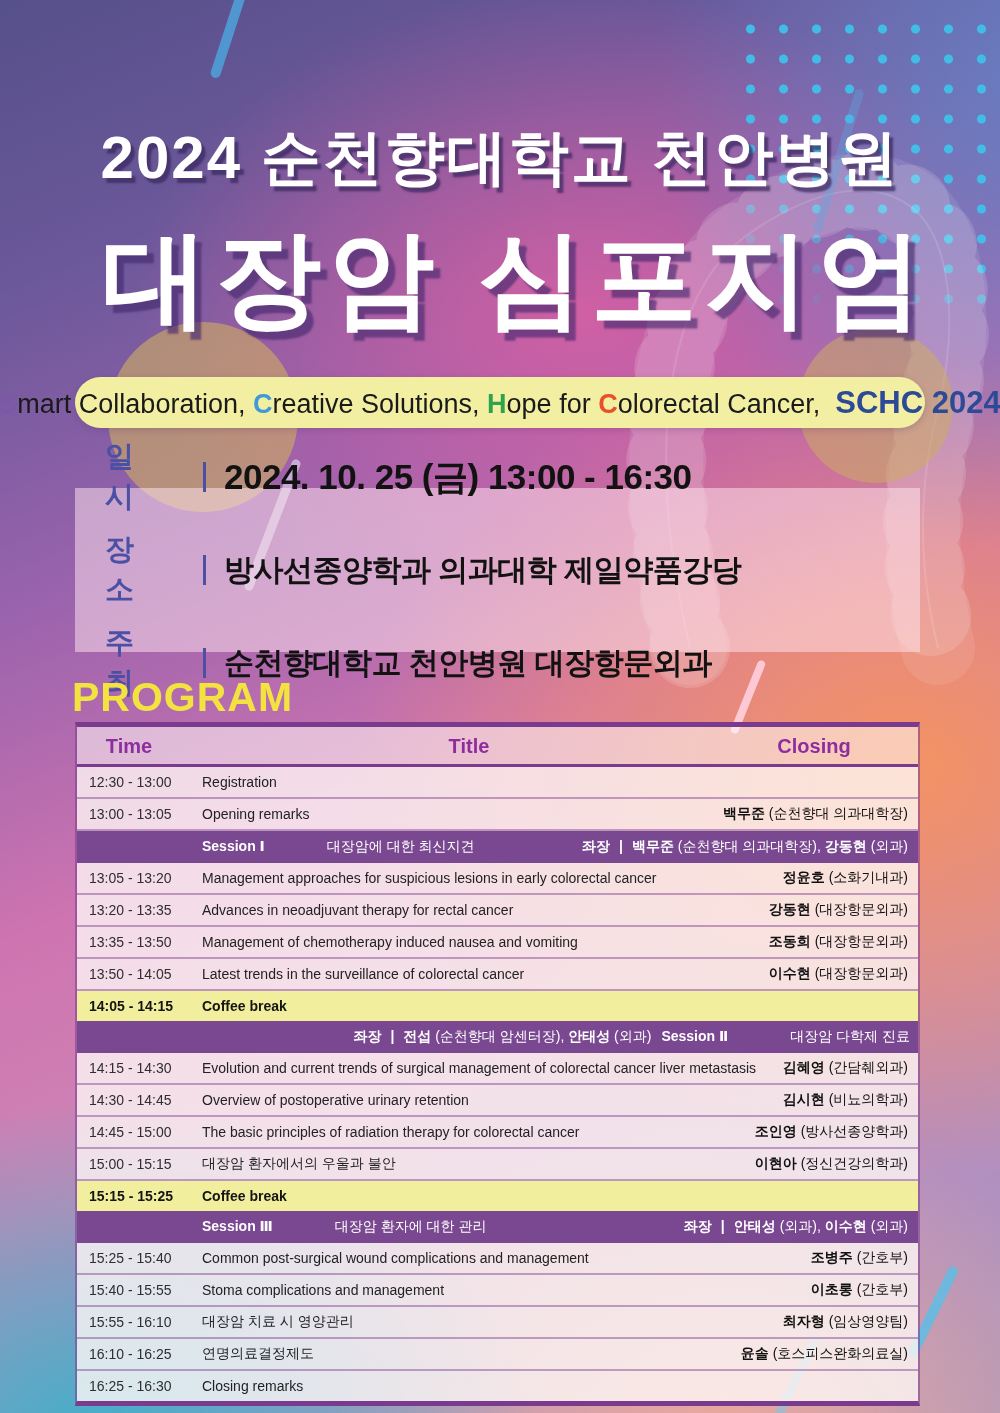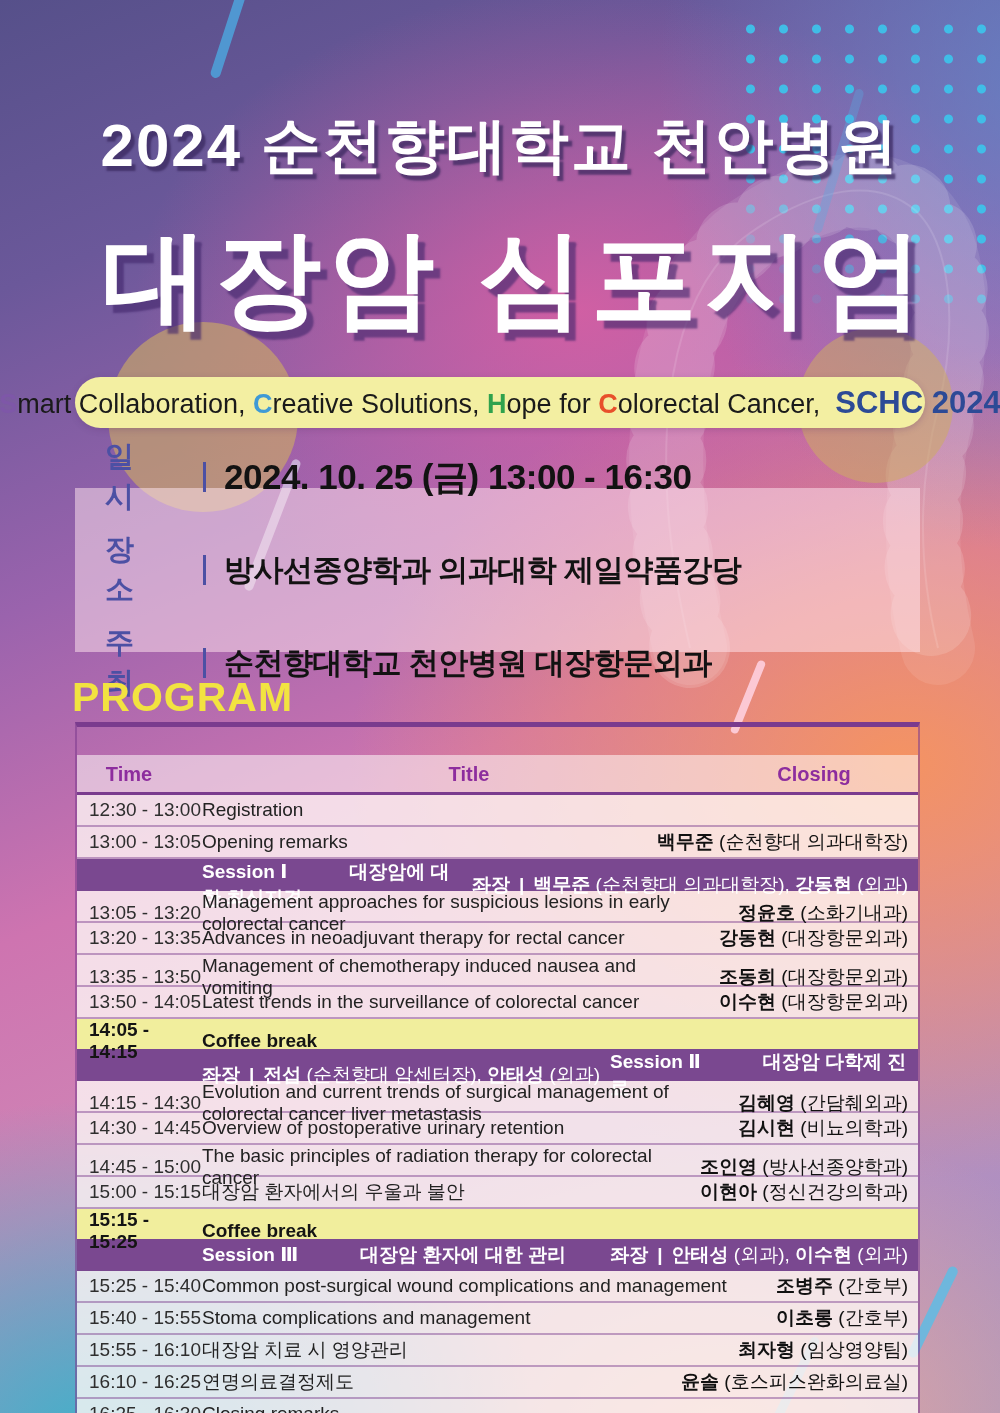--- a/index.html
+++ b/index.html
@@ -27,21 +27,21 @@
   .streak.s2{left:834px;top:86px;width:9px;height:150px;background:rgba(90,170,225,.35);transform:rotate(17deg);}
   .streak.s3{left:268px;top:455px;width:9px;height:140px;background:rgba(235,248,255,.5);transform:rotate(21deg);}
   .streak.s4{left:744px;top:658px;width:8px;height:78px;background:rgba(255,212,228,.85);transform:rotate(22deg);}
   .streak.s5{left:928px;top:1262px;width:10px;height:100px;background:rgba(95,188,228,.85);transform:rotate(26deg);}
   .streak.s6{left:788px;top:1332px;width:9px;height:110px;background:rgba(120,200,235,.55);transform:rotate(26deg);}
   .blob{position:absolute;border-radius:50%;}
   .blob.b1{left:108px;top:322px;width:190px;height:190px;background:rgba(206,172,98,.62);}
   .blob.b2{left:798px;top:328px;width:155px;height:155px;background:rgba(206,172,98,.55);}
   .colon-art{position:absolute;left:600px;top:48px;width:400px;height:660px;opacity:.9;}
   
-  .title1{position:absolute;top:106px;left:0;width:100%;text-align:center;
+  .title1{position:absolute;top:118px;left:0;width:100%;text-align:center;
     font-size:60px;font-weight:800;color:#fff;letter-spacing:2px;
     text-shadow:4px 5px 2px rgba(56,38,92,.7);}
   .title2{position:absolute;top:208px;left:16px;width:100%;text-align:center;
     font-size:106px;font-weight:800;color:#fff;letter-spacing:7px;
     text-shadow:7px 8px 2px rgba(66,38,108,.62);}
   .banner{position:absolute;top:377px;left:75px;width:850px;height:51px;
     background:#f3efa2;border-radius:28px;display:flex;align-items:center;justify-content:center;
     font-size:27px;color:#1a1a1a;box-shadow:0 2px 6px rgba(90,50,110,.25);white-space:pre;}
   .banner .schc{font-size:31px;letter-spacing:0;}
   
@@ -54,37 +54,37 @@
   .info-bar{width:3px;height:30px;background:#4c50a4;margin:0 18px 0 16px;flex:none;}
   .info-value{color:#121212;font-weight:700;font-size:30px;letter-spacing:-0.5px;}
   .info-row.em .info-value{font-size:35px;}
   
   .program-heading{position:absolute;top:674px;left:72px;
     font-size:41px;font-weight:800;color:#f2e340;letter-spacing:1px;}
   .ptable{position:absolute;top:722px;left:75px;width:845px;box-sizing:border-box;
     border-top:5px solid #7a3b8e;border-bottom:5px solid #7a3b8e;
     border-left:2px solid rgba(123,59,142,.55);border-right:2px solid rgba(123,59,142,.55);}
   .phead{position:relative;height:37px;background:rgba(255,252,250,.55);
-    border-bottom:3px solid #7a3b8e;margin-top:28px;}
+    border-bottom:3px solid #7a3b8e;}
   .phead span{position:absolute;top:50%;transform:translate(-50%,-50%);
     color:#8d2d9e;font-weight:800;font-size:20px;}
   .phead .h-time{left:52px;}
   .phead .h-title{left:392px;}
   .phead .h-speaker{left:737px;}
   .trow{display:grid;grid-template-columns:125px 1fr auto;align-items:center;
     height:30px;background:rgba(255,250,247,.78);
-    border-bottom:2px solid rgba(123,59,142,.45);font-size:19px;color:#222;}
+    border-bottom:2px solid rgba(123,59,142,.45);font-size:14px;color:#222;}
   .trow:last-child{border-bottom:none;}
   .cell.time{padding-left:12px;color:#2e2e2e;letter-spacing:0;}
   .cell.title{padding-right:8px;}
   .cell.speaker{text-align:right;padding-right:10px;color:#111;white-space:nowrap;}
   .cell.speaker b{font-weight:800;}
   .trow.session{background:#7a4890;color:#fff;height:32px;border-bottom:none;}
   .trow.session .cell.title .sl{font-weight:600;margin-right:34px;}
-  .trow.session .cell.title .st{font-weight:700;padding-left:28px;}
+  .trow.session .cell.title .st{font-weight:400;padding-left:28px;}
   .trow.session .cell.speaker{color:#fff;}
   .trow.session .cell.speaker .bar{display:inline-block;margin:0 9px;font-weight:800;}
   .trow.break{background:#f1ee9d;border-bottom:none;}
   .trow.break .cell.time{font-weight:800;color:#141414;}
   .trow.break .cell.title{font-weight:800;color:#141414;}
 </style>
 </head>
 <body>
 
 <div class="poster">

